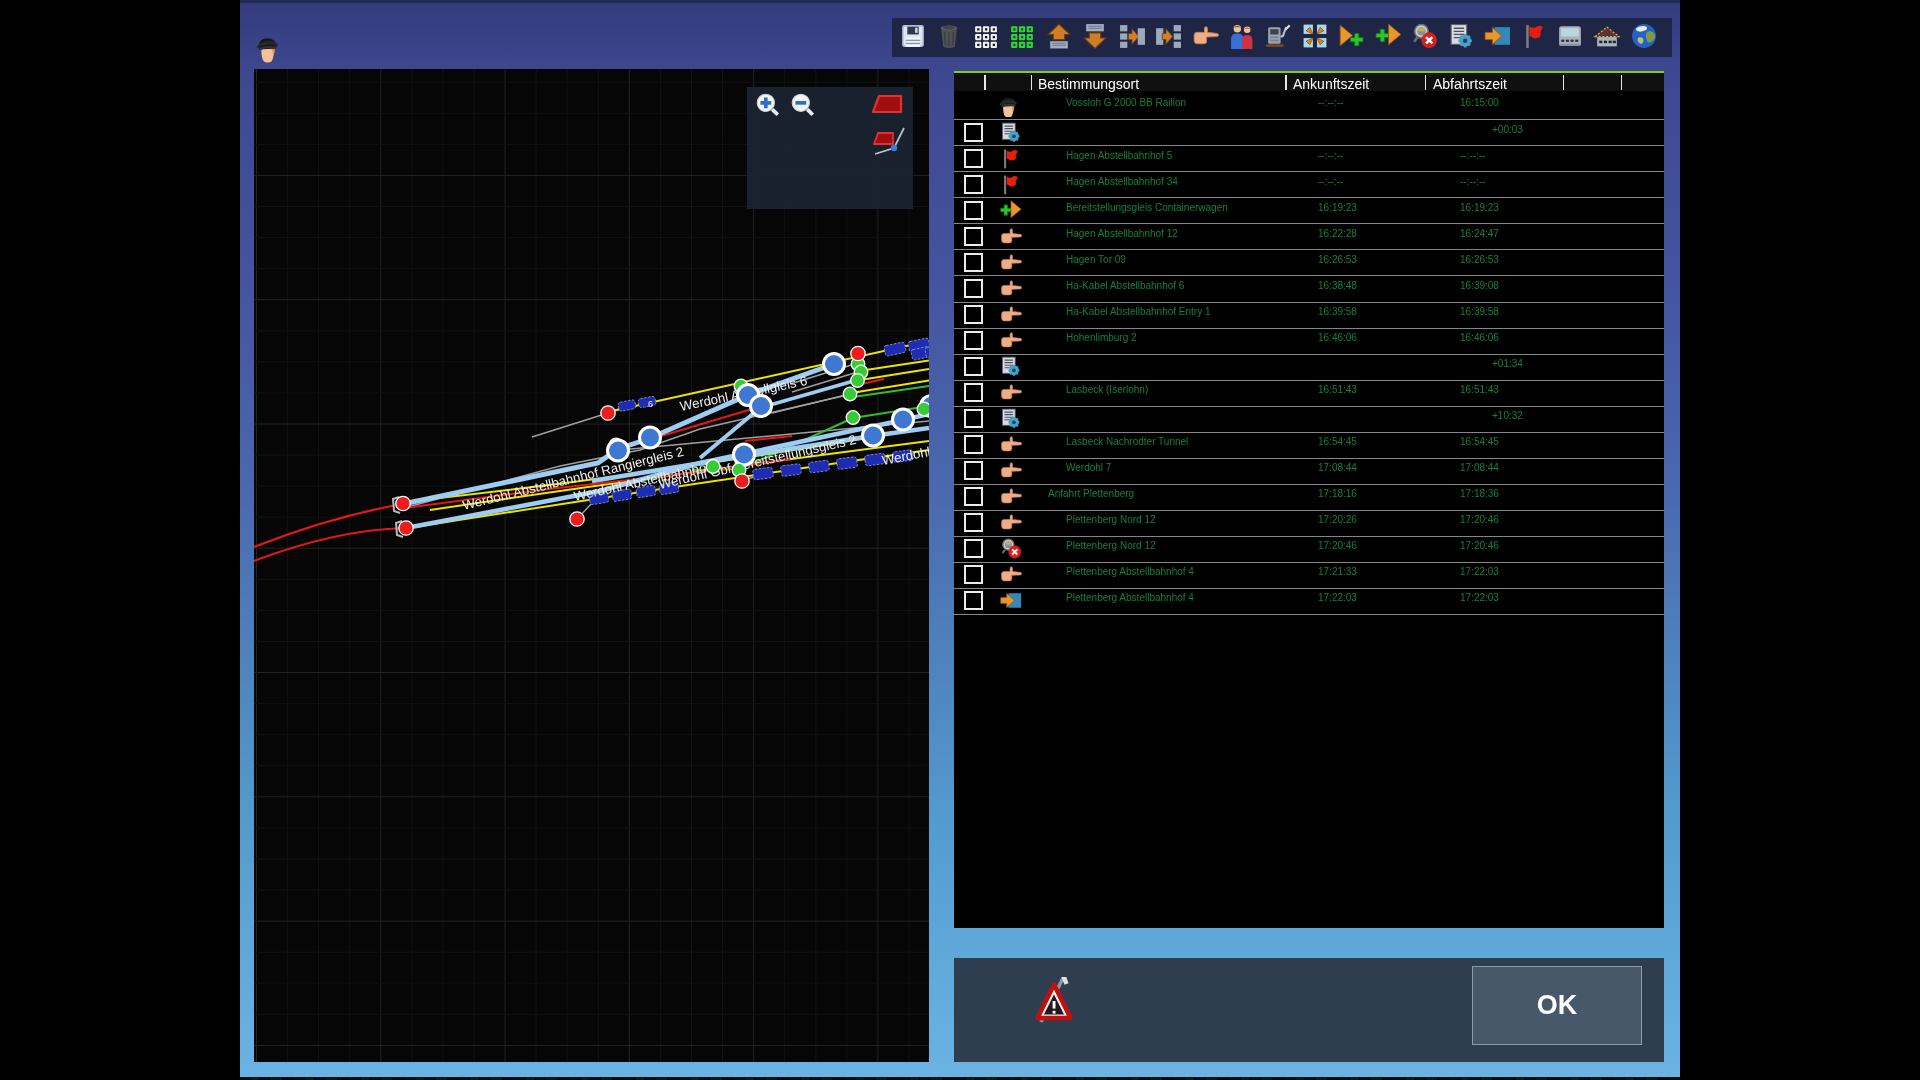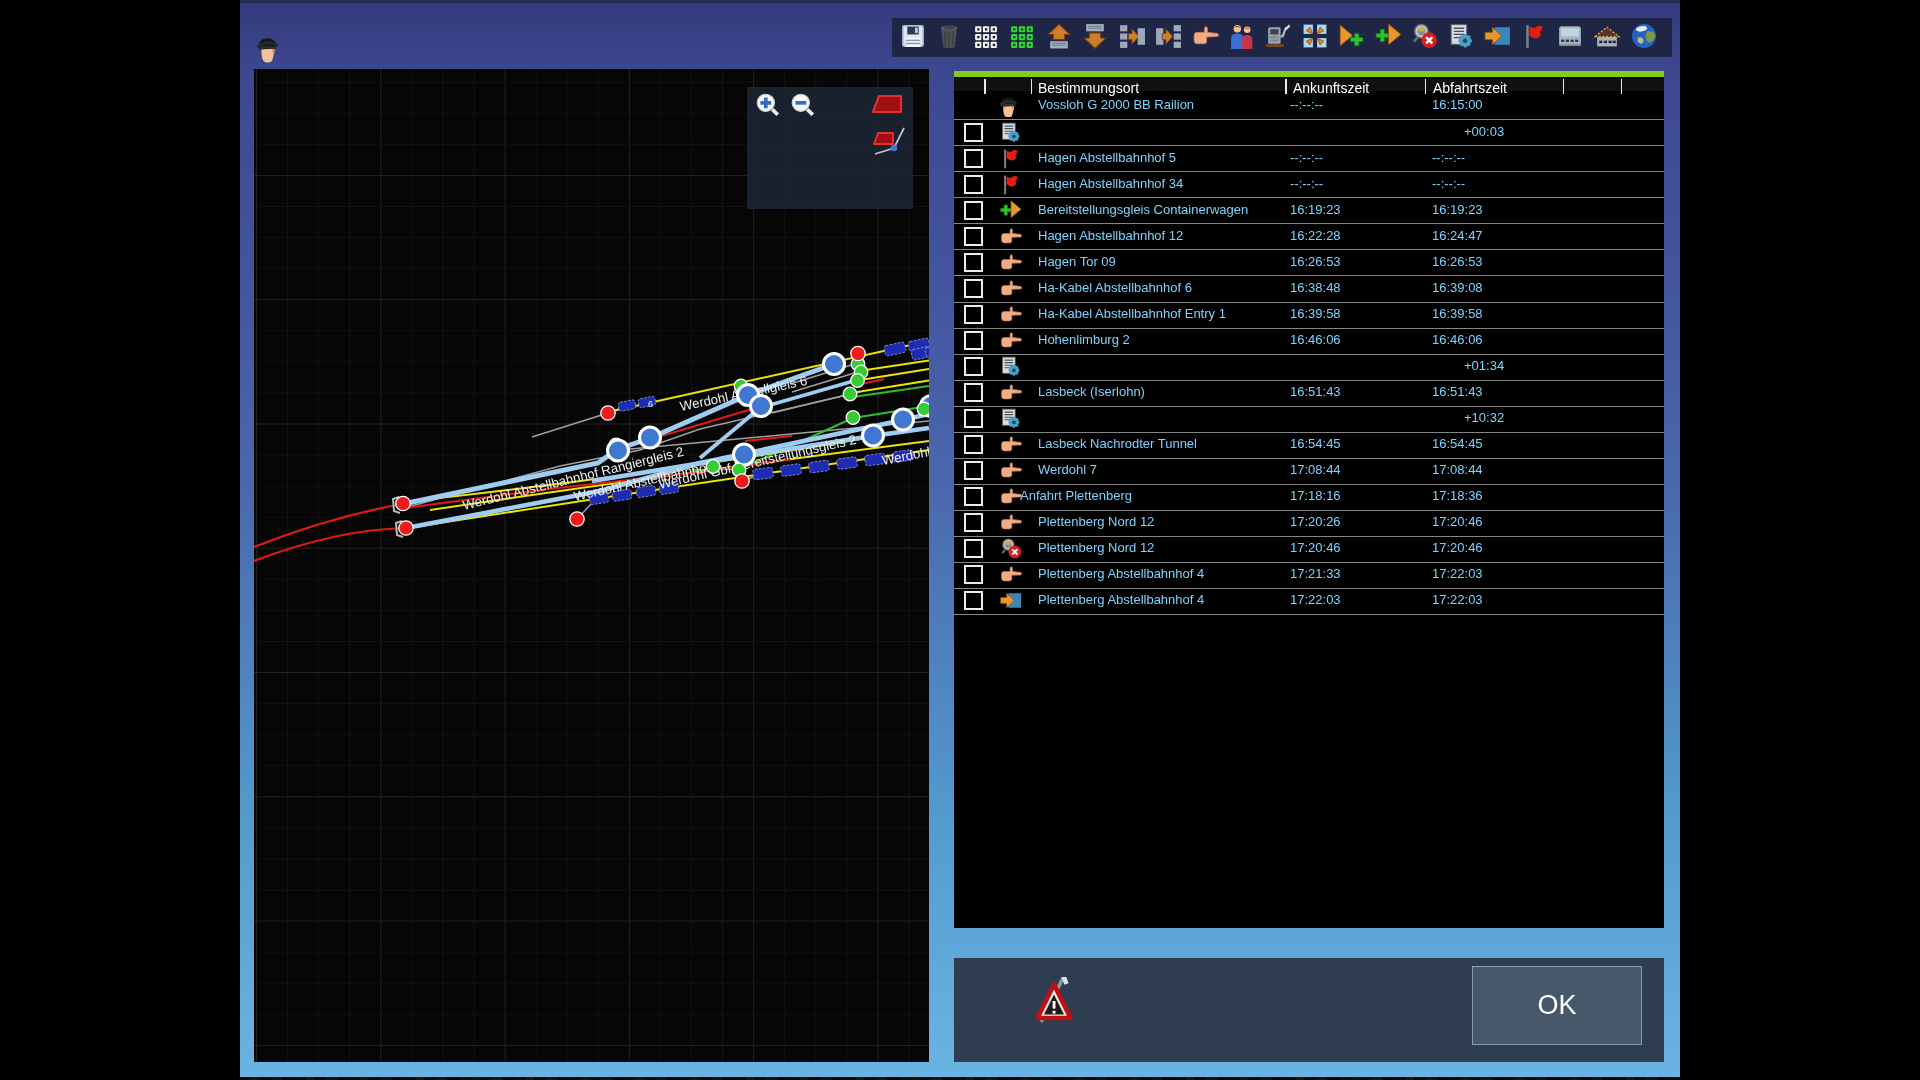--- a/index.html
+++ b/index.html
@@ -12,31 +12,31 @@
   border:1px solid #f0f0f0; color:#fff; font-size:14.5px; line-height:19px; padding-left:6px; }
 #combo .btn { position:absolute; right:2px; top:1px; width:16px; height:17px;
   background:#4d58a6; }
 #combo .btn:after { content:""; position:absolute; left:2px; top:5px; border-left:6px solid transparent;
   border-right:6px solid transparent; border-top:8px solid #f2f2f6; }
 #conductor { position:absolute; left:15px; top:34px; }
 #toolbar { position:absolute; left:652px; top:18px; width:780px; height:39px; background:#1f2645; }
 .tbi { position:absolute; top:4px; }
 #tablewrap { position:absolute; left:954px; top:71px; width:710px; height:857px; background:#000; }
 #thead { position:absolute; left:954px; top:71px; width:710px; height:20px; background:#101010;
-  border-top:6px solid #84cc16; }
+  border-top:2px solid #84cc16; }
 #thead .tick { position:absolute; top:2px; width:1.5px; height:15px; background:#e8e8e8; }
 #thead .tt { position:absolute; top:3px; color:#fff; font-size:14px; }
 .sep { position:absolute; left:954px; width:710px; height:1px; background:#868686; }
 .cb { position:absolute; left:964px; width:19px; height:19px; border:2px solid #ececec; background:#000; }
 .ri { position:absolute; }
-.rt { position:absolute; color:#7dd3fc; font-size:13px; white-space:pre; }
+.rt { position:absolute; color:#15803d; font-size:10px; white-space:pre;margin-left:28px; }
 #botpanel { position:absolute; left:954px; top:958px; width:710px; height:104px; background:#2e3d50; }
 #okbtn { position:absolute; left:518px; top:8px; width:170px; height:79px; background:#47586b;
   border:1px solid #8b9cae; color:#fff; font-size:27px;
-  display:flex; align-items:center; justify-content:center; }
+  display:flex; align-items:center; justify-content:center;font-weight:bold; }
 #texture { position:absolute; left:240px; top:1077px; width:1440px; height:3px;
   background:repeating-linear-gradient(90deg,#0e0c08 0 11px,#1e160c 11px 19px,#090c08 19px 31px,#1a1410 31px 42px,#060806 42px 55px); }
 .abs { position:absolute; }
 </style></head>
 <body>
 <svg width="0" height="0" style="position:absolute">
 <defs>
 <g id="i-floppy">
  <rect x="3" y="3" width="21" height="21" rx="2" fill="#aebcd2"></rect>
  <rect x="4.5" y="4.5" width="18" height="18" rx="1" fill="#dde6f2"></rect>

